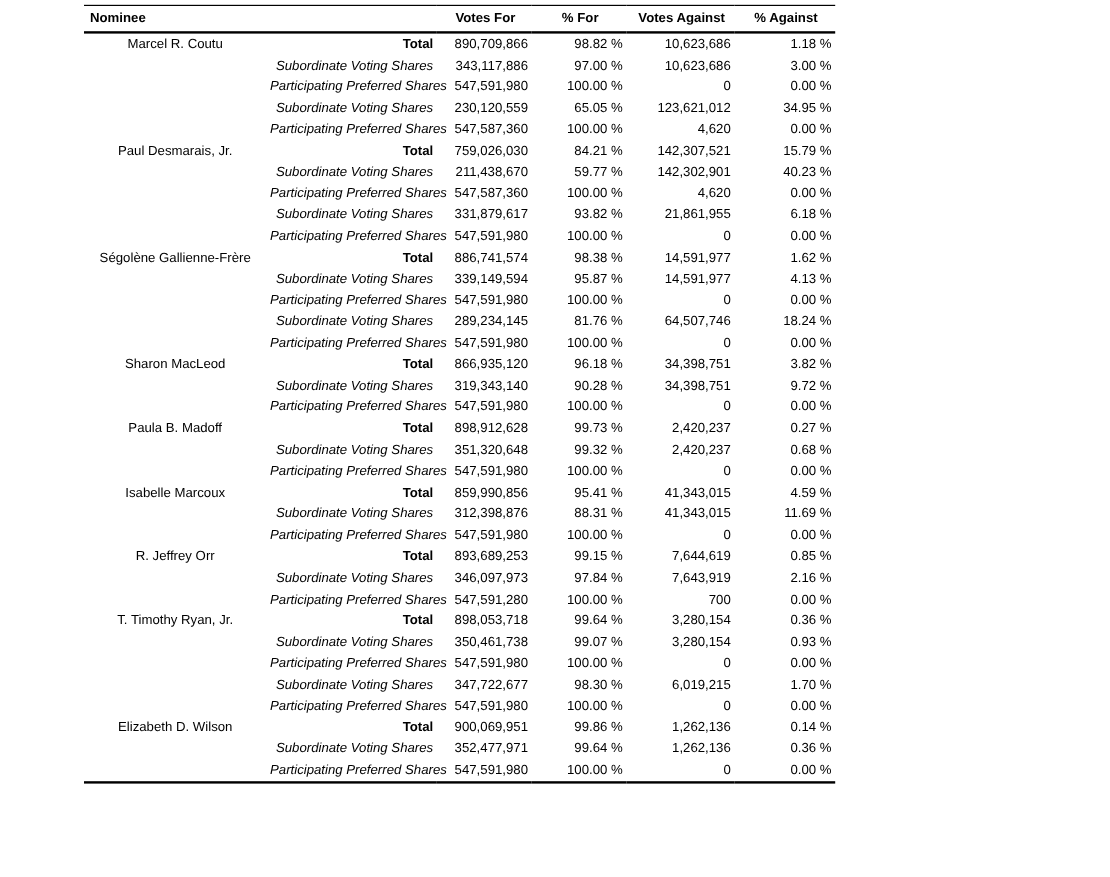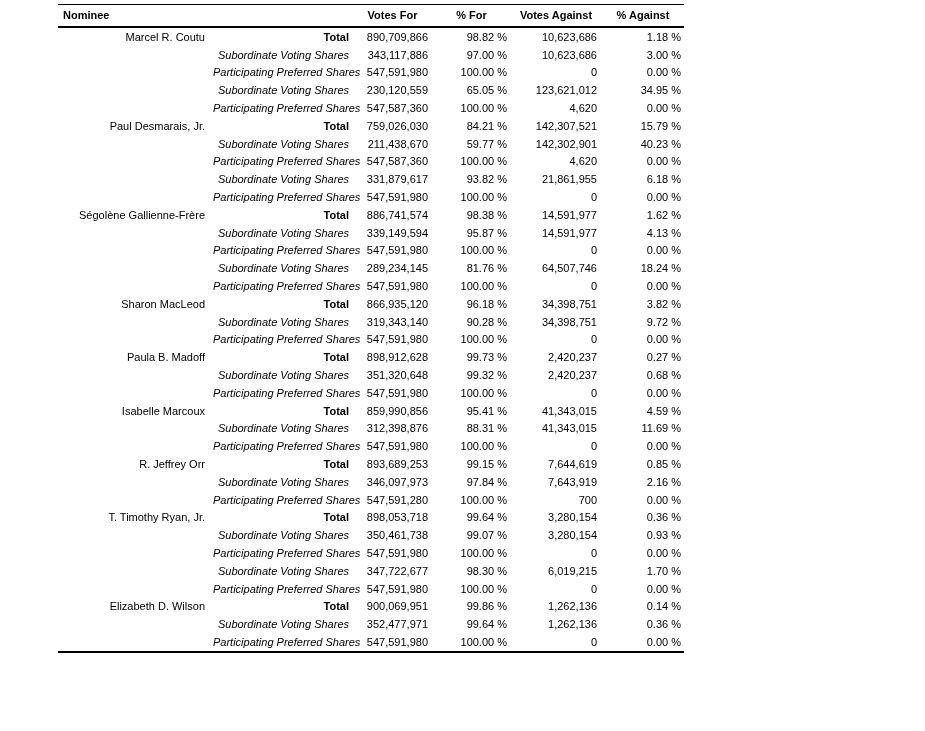--- a/index.html
+++ b/index.html
@@ -11,21 +11,21 @@
     position: relative;
     width: 925px;
     height: 731px;
     background: #ffffff;
     overflow: hidden;
     font-family: "Liberation Sans", "DejaVu Sans", sans-serif;
     color: #000000;
   }
   .vote-table {
     position: absolute;
-    left: 58px;
+    left: 70px;
     top: 4px;
     width: 626px;
     border-collapse: collapse;
     table-layout: fixed;
     border-top: 1px solid #000000;
     border-bottom: 2px solid #000000;
     font-size: 11px;
   }
   .vote-table col.c-name   { width: 150px; }
   .vote-table col.c-label  { width: 144px; }
@@ -49,21 +49,21 @@
     text-align: left;
   }
   .vote-table td {
     height: 17.8px;
     padding: 0 3px 0 5px;
     white-space: nowrap;
     vertical-align: middle;
     text-align: right;
   }
   .vote-table td.name {
-    text-align: right;
+    text-align: center;
     font-style: normal;
     font-weight: normal;
   }
   .vote-table td.lbl-total {
     font-weight: bold;
   }
   .vote-table td.lbl-class {
     font-style: italic;
     margin-left: 14px;
   }

